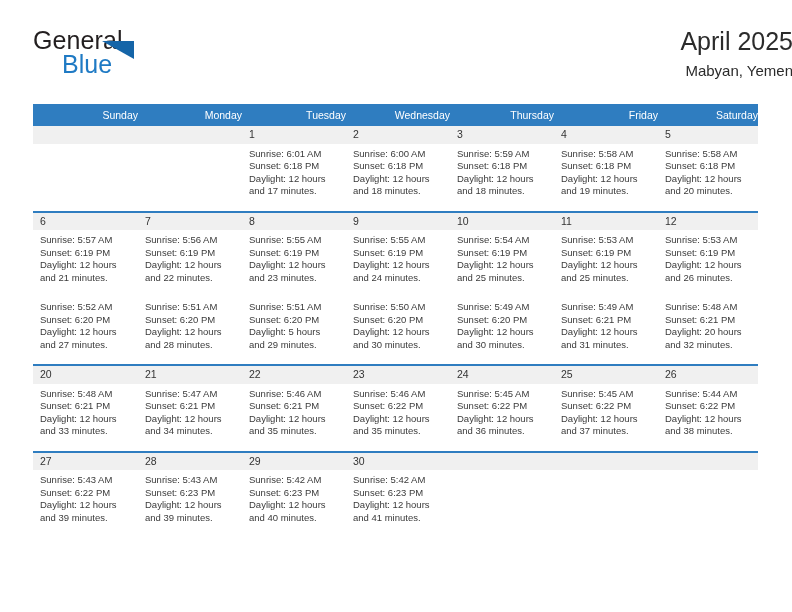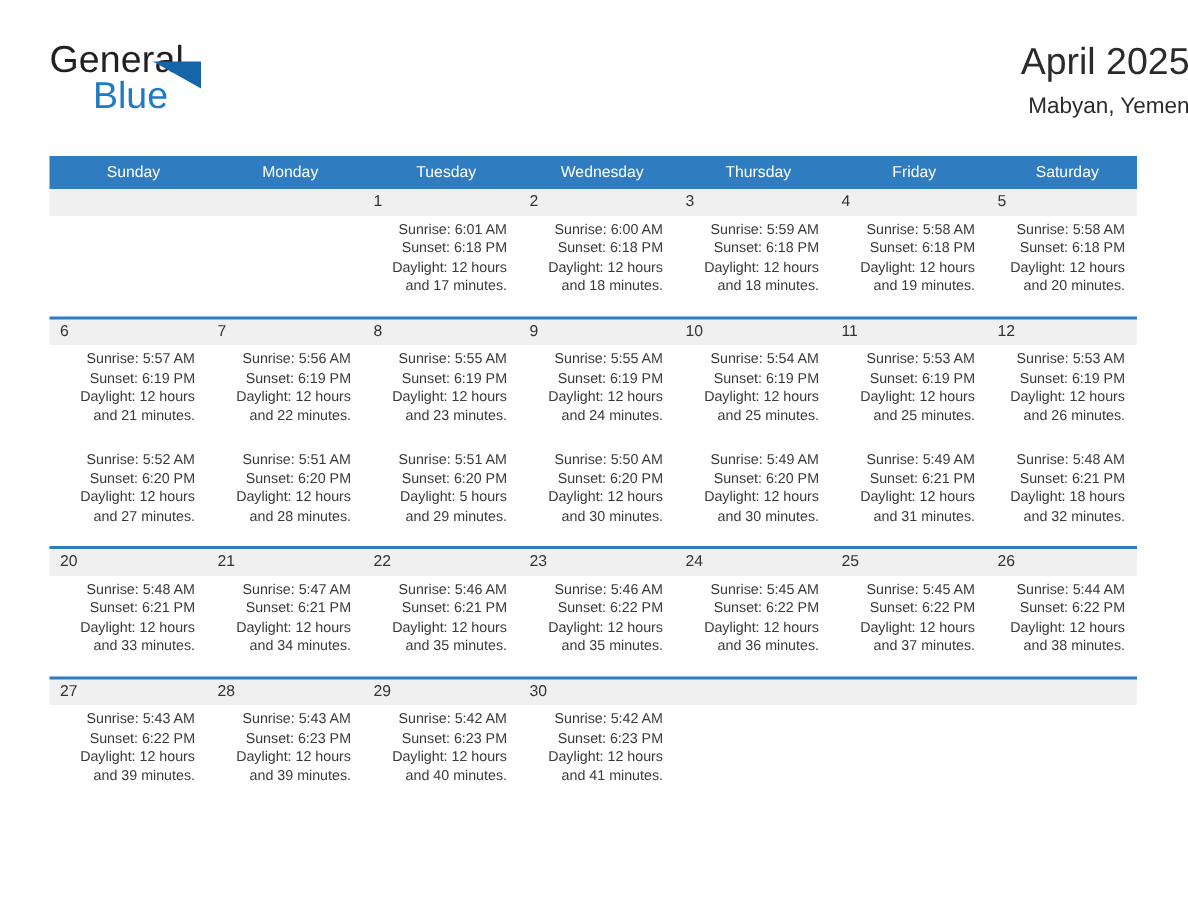--- a/index.html
+++ b/index.html
@@ -94,21 +94,21 @@
   table.cal {
     width: 725px;
     border-collapse: collapse;
     table-layout: fixed;
   }
   table.cal th {
     background: #2f7dc0;
     color: #ffffff;
     font-size: 10.5px;
     font-weight: normal;
-    text-align: center;
+    text-align: right;
     padding: 5px 0 5px 7px;
     height: 11px;
     vertical-align: middle;
   }
 
   
   td.daynum {
     background: #f0f0f0;
     font-size: 10.5px;
     color: #333333;
@@ -123,21 +123,20 @@
 
   
   td.detail {
     background: #ffffff;
     font-size: 9.5px;
     color: #3a3a3a;
     padding: 4px 8px 0 7px;
     vertical-align: top;
     height: 63px;
     line-height: 12.6px;
-    text-align: right;
   }
   td.detail .line {
     white-space: nowrap;
   }
   td.detail .daylight {
     white-space: normal;
   }
   td.empty {
     background: #ffffff;
   }
@@ -296,21 +295,21 @@
               <div class="daylight">Daylight: 12 hours and 30 minutes.</div>
             </td>
             <td class="detail">
               <div class="line">Sunrise: 5:49 AM</div>
               <div class="line">Sunset: 6:21 PM</div>
               <div class="daylight">Daylight: 12 hours and 31 minutes.</div>
             </td>
             <td class="detail">
               <div class="line">Sunrise: 5:48 AM</div>
               <div class="line">Sunset: 6:21 PM</div>
-              <div class="daylight">Daylight: 18 hours and 32 minutes.</div>
+              <div class="daylight">Daylight: 20 hours and 32 minutes.</div>
             </td>
           </tr>
           <tr class="weekrow-sep">
             <td class="daynum">20</td>
             <td class="daynum">21</td>
             <td class="daynum">22</td>
             <td class="daynum">23</td>
             <td class="daynum">24</td>
             <td class="daynum">25</td>
             <td class="daynum">26</td>

